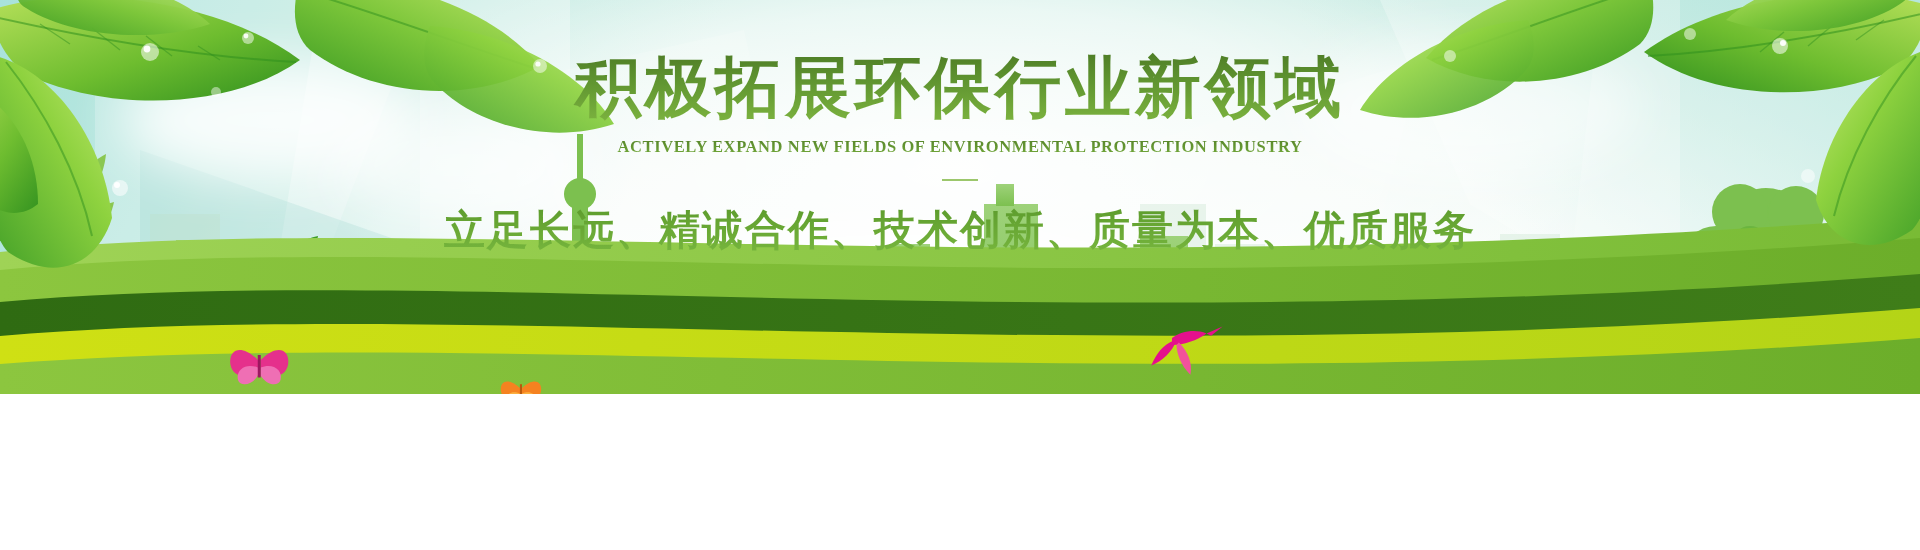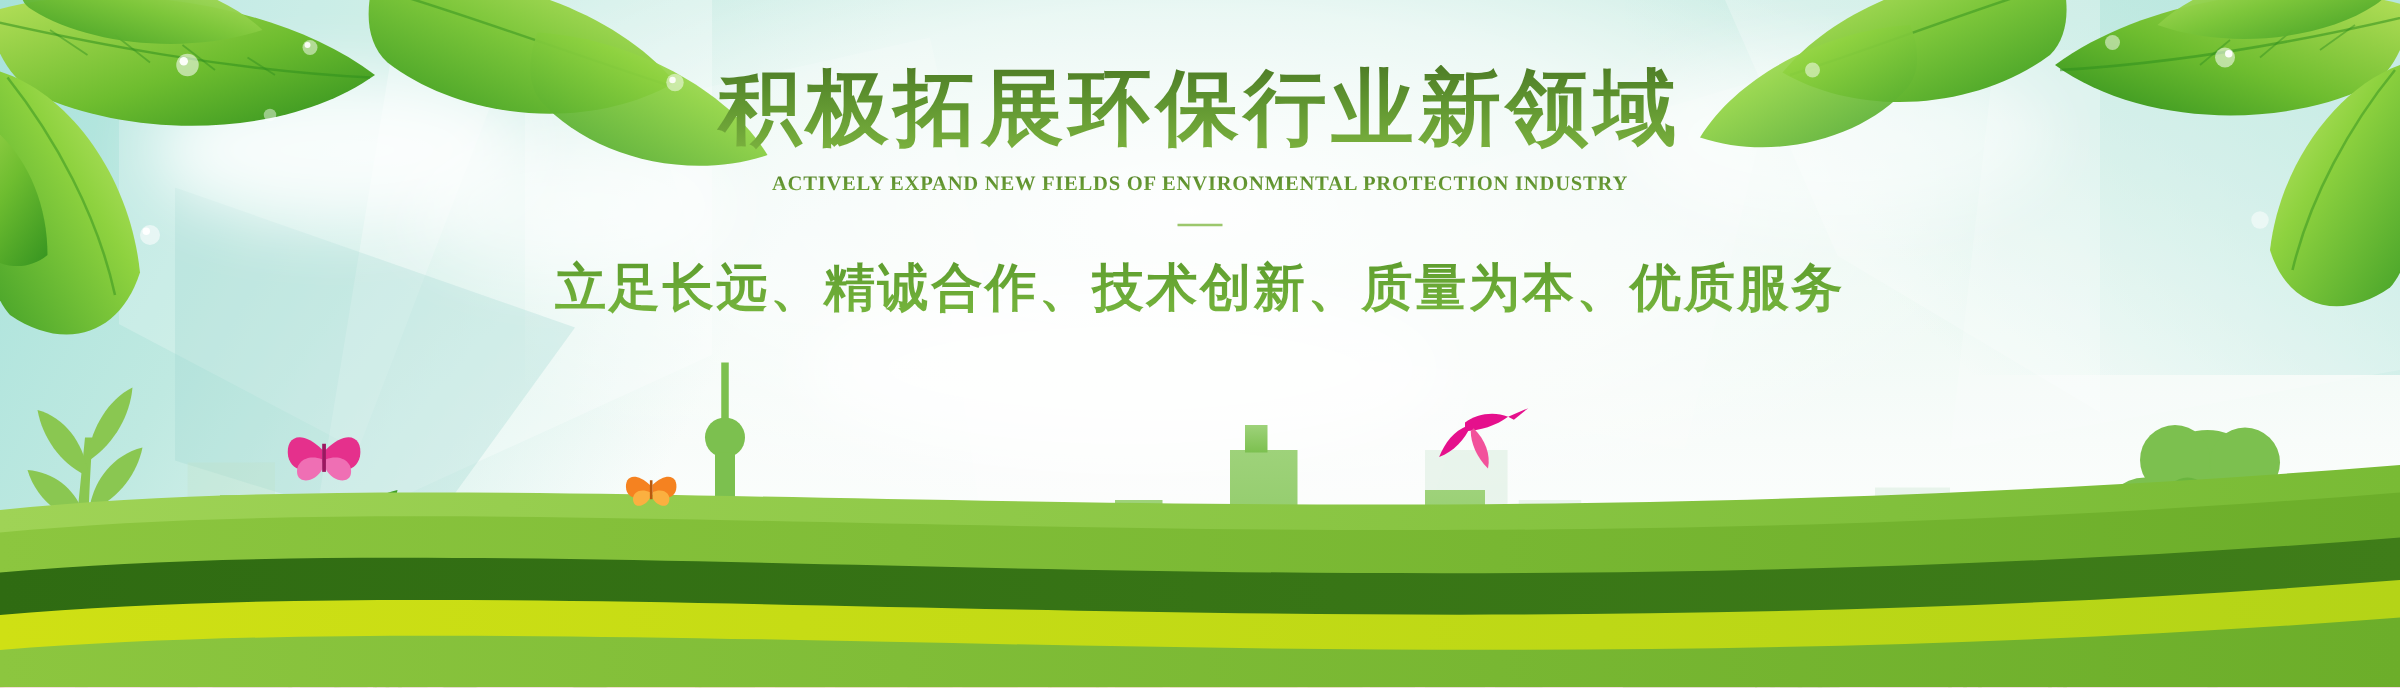--- a/index.html
+++ b/index.html
@@ -1,23 +1,23 @@
 <!DOCTYPE html>
 <html><head>
 <meta charset="utf-8">
 <style>
   html,body{margin:0;padding:0;background:#fff;}
   body{font-family:"Liberation Serif",serif;}
 
   .banner{
     position:relative;
     width:1920px;
-    height:550px;
+    height:394px;
     overflow:hidden;
-    background:#f9a8d4;
+    background:#86efac;
   }
 
   
   .sky{
     position:absolute; inset:0;
     background:
       linear-gradient(to bottom, #cfeee6 0%, #dff3ec 18%, #eef9f4 42%, #f8fcfa 64%, #ffffff 88%, #ffffff 100%);
   }
   .sky-tealL{
     position:absolute; left:0; top:0; width:760px; height:430px;

